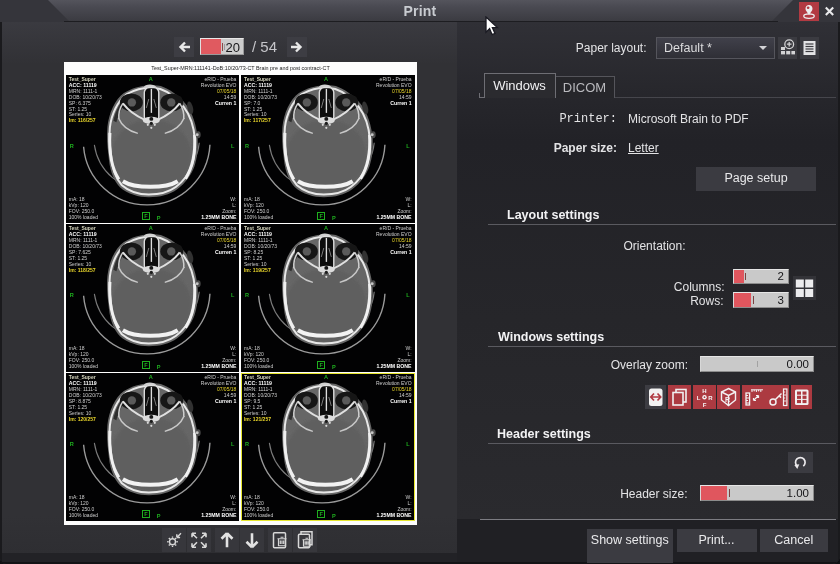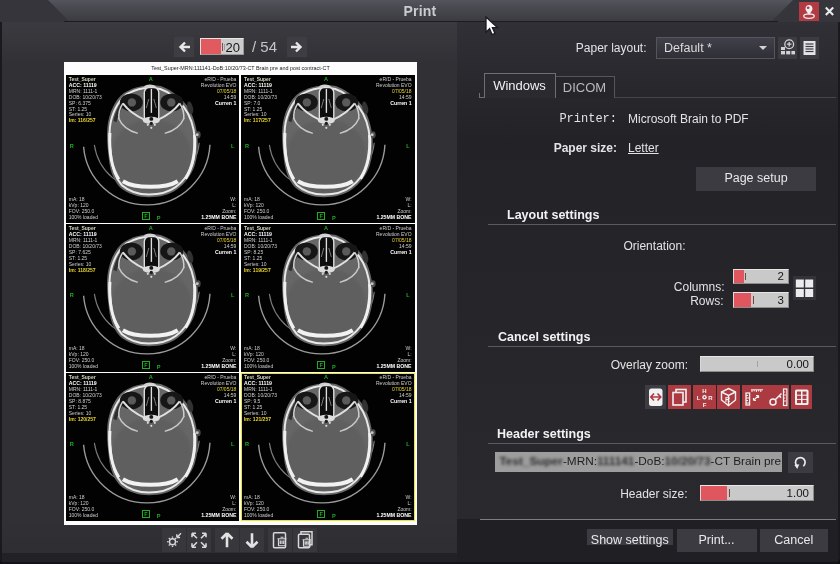--- a/index.html
+++ b/index.html
@@ -452,21 +452,21 @@
       <span class="val">3</span>
     </div>
   <div id="gridicon" style="position:absolute; left:793px; top:275.5px; width:23px; height:24.5px; background:#333338;"><svg width="23" height="24.5" viewBox="0 0 23 24.5">
     <g fill="#ececee">
           <rect x="2.8" y="3.5" width="8" height="8"></rect>
           <rect x="12.2" y="3.5" width="8" height="8"></rect>
           <rect x="2.8" y="13" width="8" height="8"></rect>
           <rect x="12.2" y="13" width="8" height="8"></rect>
         </g>
       </svg></div>
-  <div class="head" style="left:498px; top:329.5px;">Cancel settings</div>
+  <div class="head" style="left:498px; top:329.5px;">Windows settings</div>
   <div class="sep" style="left:488px; top:346px; width:348px;"></div>
   <div class="lab" style="right:152px; top:358px;">Overlay zoom:</div>
   <div class="slider" style="left:699.5px; top:356px; width:114.5px; height:15.5px;">
     <div class="tk g" style="left:56px;"></div>
       <span class="val">0.00</span>
     </div>
 
   <div class="ribtn" id="ov1" style="left:644.5px; width:21.5px; background:#3c3c42;"><svg width="21.5" height="24.5" viewBox="0 0 21.5 24.5">
     <rect x="4" y="3.5" width="13.5" height="17.5" rx="2.5" fill="#f2f2f2"></rect>
     <path d="M 9 8.5 L 5.8 12 L 9 15.5 M 12.5 8.5 L 15.7 12 L 12.5 15.5 M 5.8 12 L 15.7 12" stroke="#b03a42" stroke-width="1.7" fill="none"></path>
@@ -530,33 +530,30 @@
           <rect x="6" y="6.5" width="4" height="3.2"></rect>
           <rect x="11.5" y="6.5" width="4" height="3.2"></rect>
           <rect x="6" y="10.7" width="4" height="3.2"></rect>
           <rect x="11.5" y="10.7" width="4" height="3.2"></rect>
           <rect x="6" y="14.9" width="4" height="3.2"></rect>
           <rect x="11.5" y="14.9" width="4" height="3.2"></rect>
         </g>
       </svg></div>
   <div class="head" style="left:497px; top:427px;">Header settings</div>
   <div class="sep" style="left:488px; top:443px; width:348px;"></div>
-  <div id="hdrfield" style="position:absolute; left:494.5px; top:452px; width:287.5px; height:19.5px;
-       background:#9d9d9d; font-size:11.8px; color:#1d1d20; line-height:19px; padding-left:5px; overflow:hidden; white-space:nowrap;">
-       <span class="blr2">Test_Super</span>-MRN:<span class="blr2">111141</span>-DoB:<span class="blr2">10/20/73</span>-CT Brain pre</div>
   <div class="btn" id="refbtn" style="left:787.5px; top:451.5px; width:25px; height:21px;"><svg width="25" height="21" viewBox="0 0 25 21">
     <path d="M 9.1 13.9 A 4.8 4.8 0 1 1 15.3 14.1" stroke="#eceaec" stroke-width="1.7" fill="none"></path>
     <path d="M 11.3 12.3 L 6.3 12.9 L 9.3 17 Z" fill="#eceaec"></path>
       </svg></div>
   <div class="lab" style="right:152.5px; top:486.5px;">Header size:</div>
   <div class="slider" style="left:699.5px; top:485px; width:114.5px; height:15.5px;">
     <div class="fill" style="width:26px;"></div>
       <div class="tk" style="left:28.5px;"></div>
       <span class="val">1.00</span>
     </div>
   <div class="sep" style="left:480px; top:519px; width:356px; background:#7c7c82;"></div>
-  <div class="btn" style="left:586.5px; top:529px; width:86.5px; height:16px; line-height:22px;">Show settings</div>
+  <div class="btn" style="left:586.5px; top:529px; width:86.5px; height:34px; line-height:22px;">Show settings</div>
   <div class="btn" style="left:676.5px; top:529px; width:80px; height:22.5px; line-height:22px;">Print...</div>
   <div class="btn" style="left:759.5px; top:529px; width:68.5px; height:22.5px; line-height:22px;">Cancel</div>
   <svg style="position:absolute; left:484.5px; top:16px;" width="14" height="21" viewBox="0 0 14 21">
     <path d="M 1 1 L 1 16.2 L 4.6 12.7 L 7.1 18.7 L 10 17.4 L 7.4 11.6 L 12.4 11.6 Z" fill="#ffffff" stroke="#1a1a22" stroke-width="1.3"></path>
   </svg>
 </div>
 
 </body></html>

